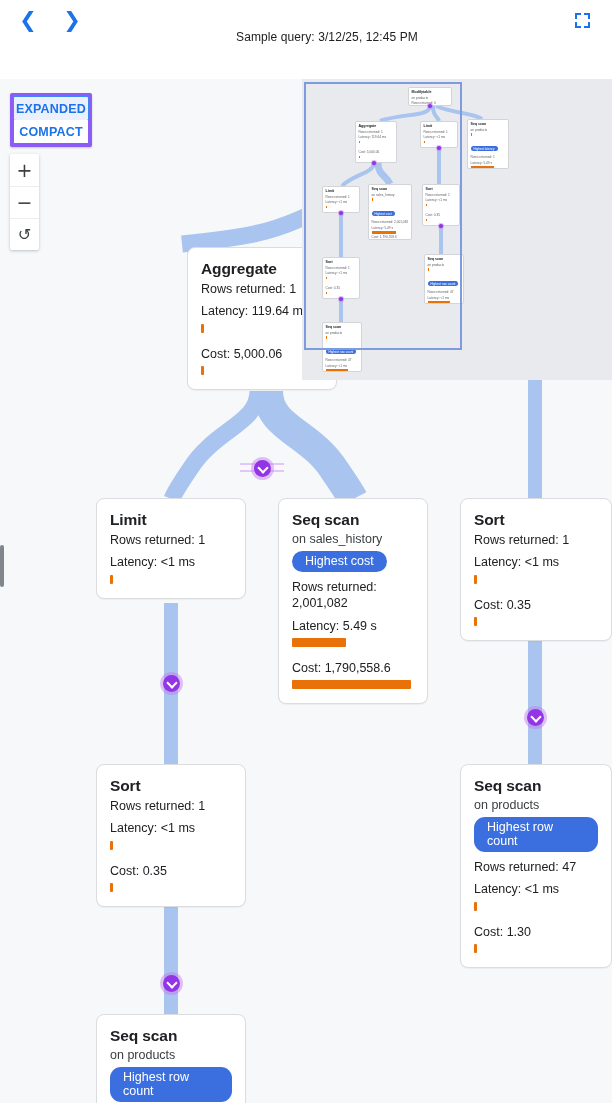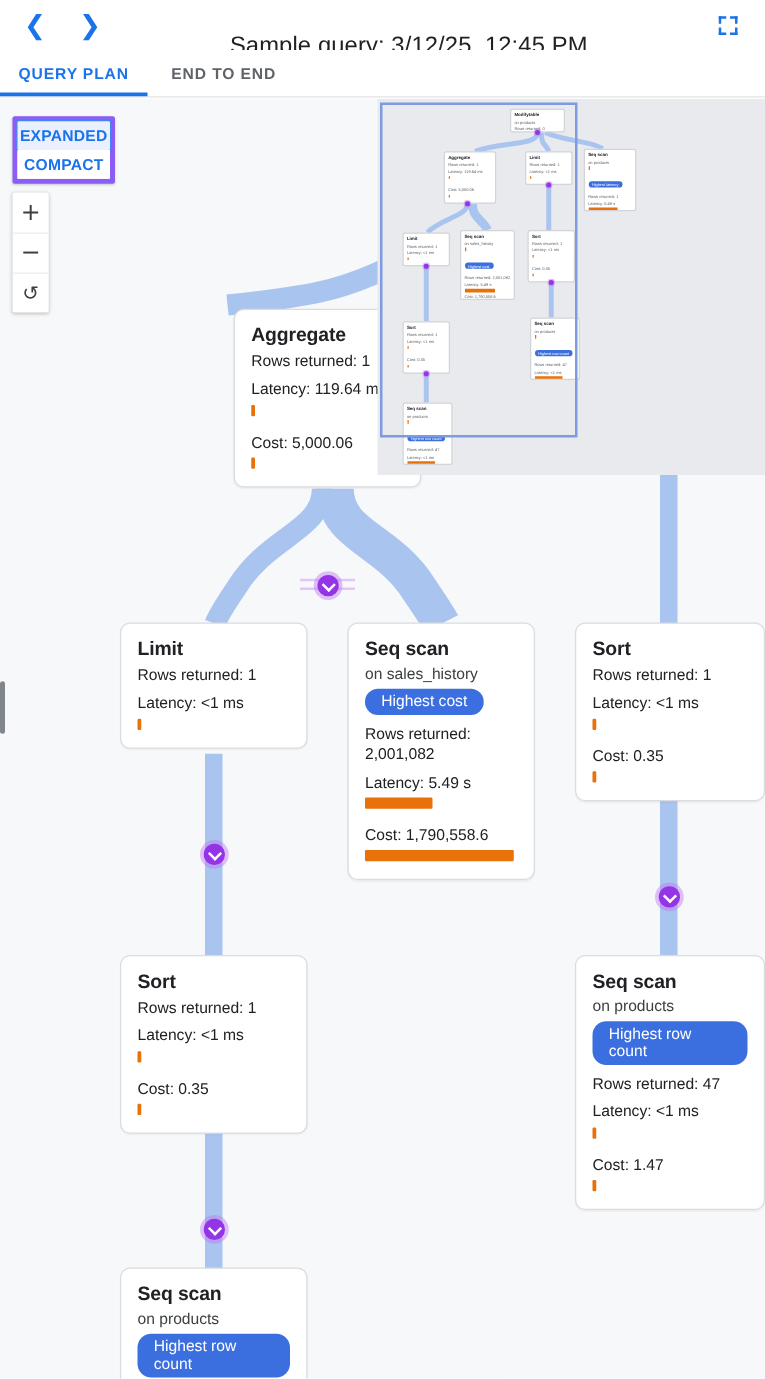--- a/index.html
+++ b/index.html
@@ -16,21 +16,21 @@
     position: absolute; top: 0; left: 0; width: 612px; height: 40px;
     display: flex; align-items: center; background: #fff;
   }
   .nav-arrow {
     width: 44px; height: 40px; display: flex; align-items: center; justify-content: center;
     color: #1a73e8; font-size: 21px; font-weight: 400; line-height: 1; cursor: pointer;
     font-family: "DejaVu Sans", sans-serif;
   }
   .nav-arrow.back { margin-left: 6px; }
   .header-title {
-    flex: 1; text-align: center; font-size: 19px; color: #202124;
+    flex: 1; text-align: center; font-size: 12px; color: #202124;
     letter-spacing: .1px; padding-right: 0px; white-space: nowrap; margin-top: 34px;
   }
   .fullscreen-btn {
     width: 44px; height: 40px; margin-right: 8px;
     display: flex; align-items: center; justify-content: center; cursor: pointer;
   }
   .fs-icon { position: relative; width: 15px; height: 15px; }
   .fs-icon i {
     position: absolute; width: 6px; height: 6px; border: 2px solid #1a73e8;
   }
@@ -185,24 +185,20 @@
     <div class="fullscreen-btn">
       <div class="fs-icon">
         <i></i>
           <i></i>
           <i></i>
           <i></i>
       </div>
     </div>
   </div>
 
-  <div class="tabbar">
-    <div class="tab t0 active">QUERY PLAN</div>
-    <div class="tab t1">END TO END</div>
-  </div>
 
   <div class="canvas">
 
     <svg class="edges" viewBox="0 0 612 1024">
 
       <path d="M 460 60 C 400 60 370 110 300 140 C 270 153 250 158 182 165" stroke="#aac4f0" stroke-width="17" fill="none" stroke-linecap="butt"></path>
 
       <path d="M 258 312 C 258 345 215 350 190 390 C 175 412 172 420 172 420" stroke="#aac4f0" stroke-width="17" fill="none"></path>
 
       <path d="M 268 312 C 268 350 310 352 335 392 C 350 414 353 420 353 420" stroke="#aac4f0" stroke-width="30" fill="none"></path>
@@ -355,21 +351,21 @@
     <div class="collapse" style="left:163px;top:896px"></div>
 
     <div class="node" style="left:460px;top:685px;width:152px;">
       <div class="title">Seq scan</div>
       <div class="subtitle"><span>on </span><b>products</b></div>
       <div class="badge">Highest row count</div>
       <div class="metric first">Rows returned: 47</div>
       <div class="metric">Latency: &lt;1 ms</div>
       <div class="bar tiny"></div>
       <div class="spacer6"></div>
-      <div class="metric">Cost: 1.47</div>
+      <div class="metric">Cost: 1.30</div>
       <div class="bar tiny"></div>
     </div>
 
     <div class="node" style="left:96px;top:935px;width:150px;">
       <div class="title">Seq scan</div>
       <div class="subtitle"><span>on </span><b>products</b></div>
       <div class="badge">Highest row count</div>
       
     </div>
 

